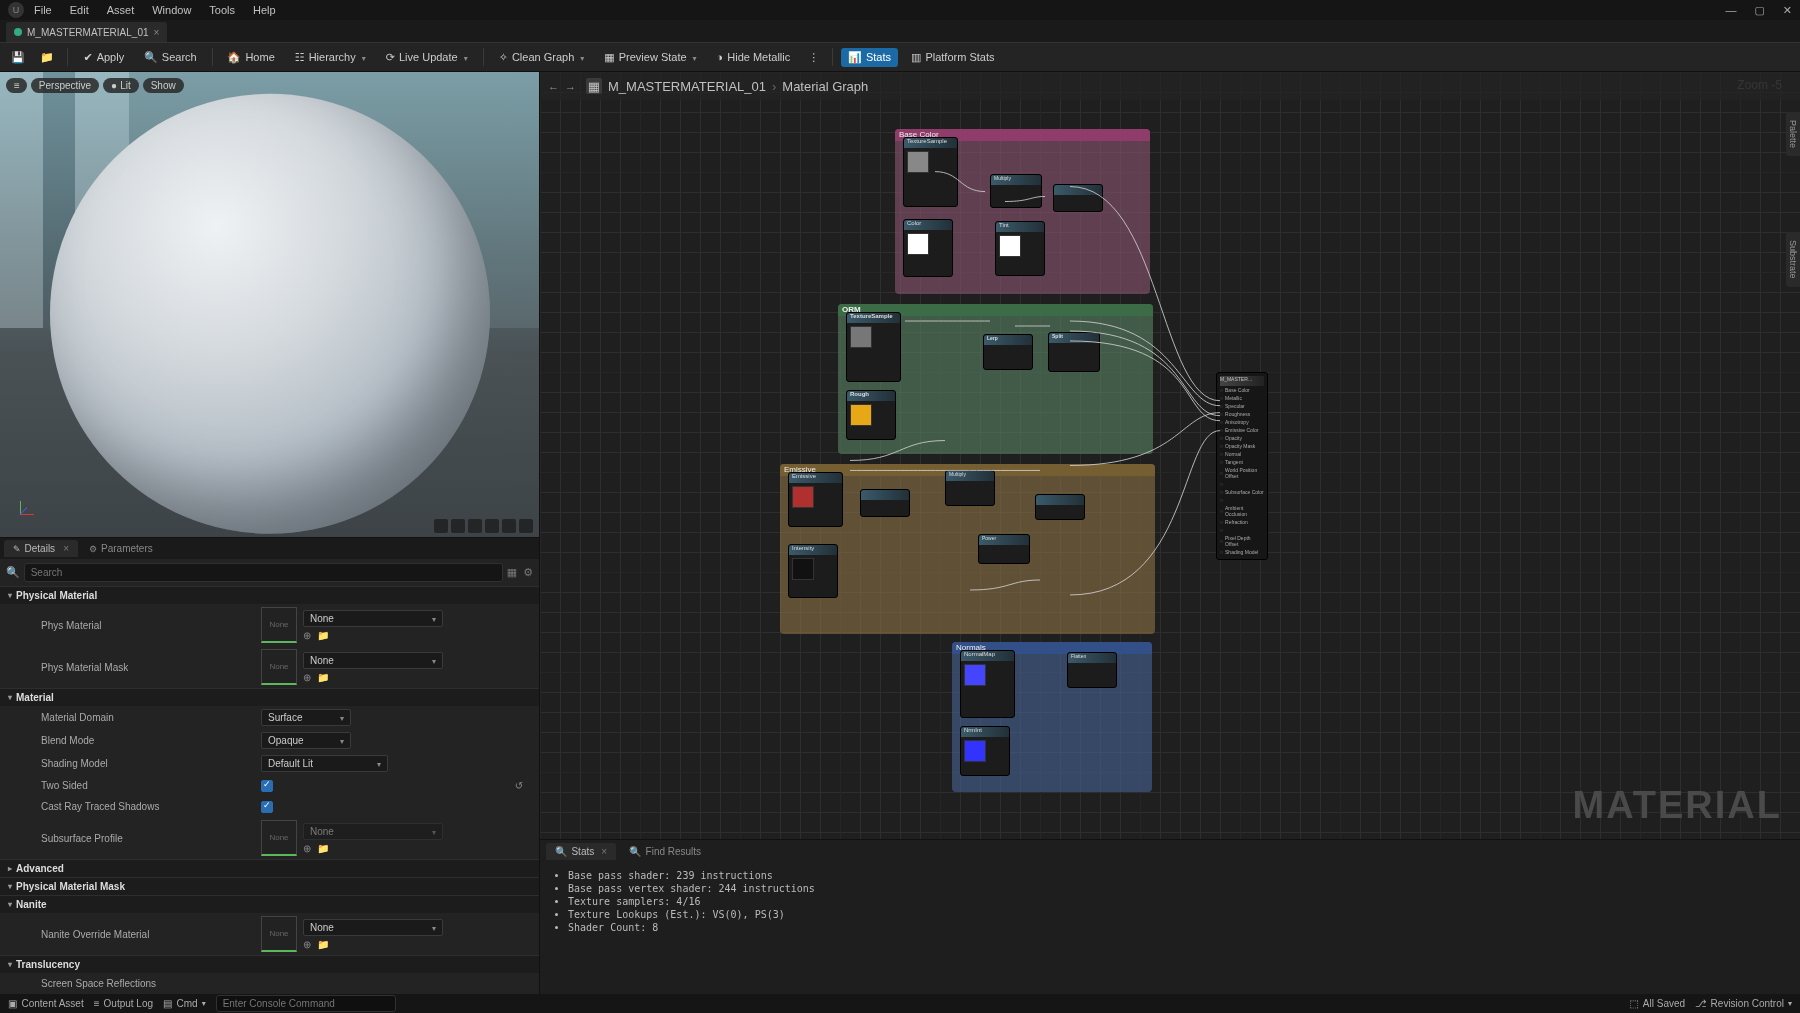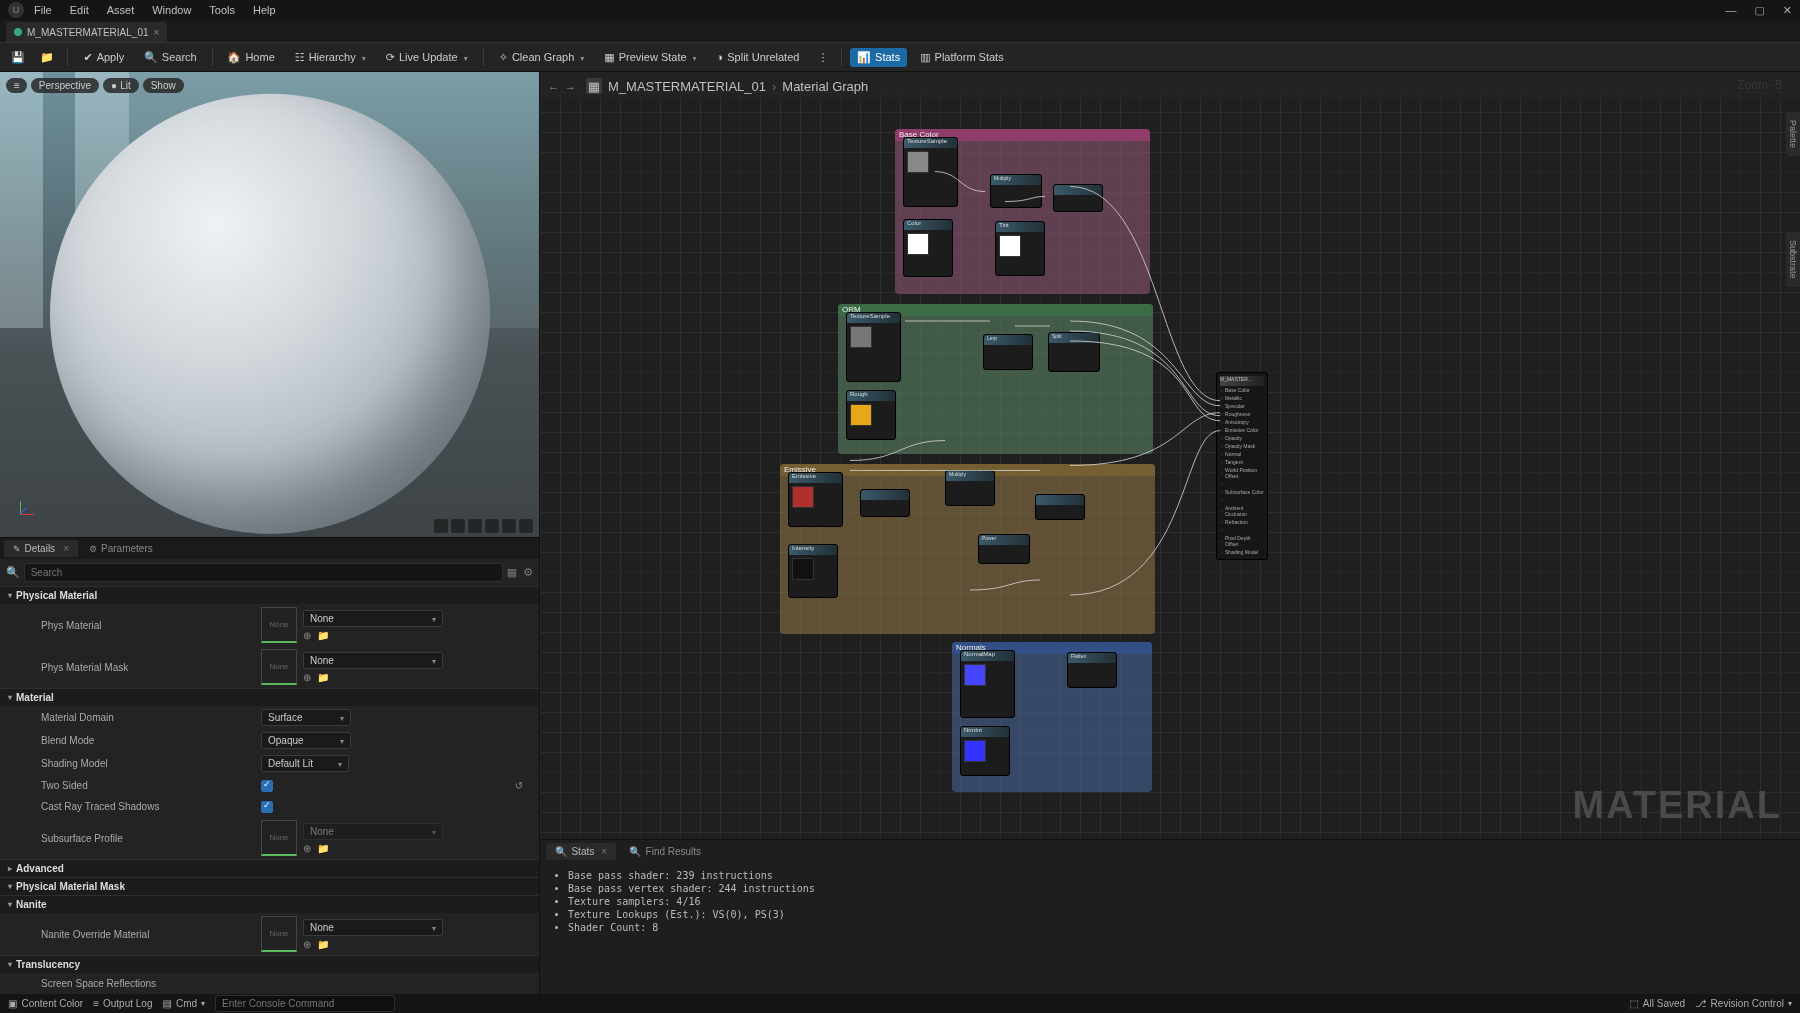--- a/index.html
+++ b/index.html
@@ -190,21 +190,21 @@
       <span>Clean Graph</span>
       <span class="caret"></span>
     </div>
   <div class="tbtn">
       <span>▦</span>
       <span>Preview State</span>
       <span class="caret"></span>
     </div>
   <div class="tbtn">
       <span>◑</span>
-      <span>Split Unrelated</span>
+      <span>Hide Metallic</span>
     </div>
   <div class="tbtn icon-only">⋮</div>
   <div class="tsep"></div>
   <div class="tbtn stats">
       <span>📊</span>
       <span>Stats</span>
     </div>
   <div class="tbtn">
       <span>▥</span>
       <span>Platform Stats</span>
@@ -314,21 +314,21 @@
       <div class="prow">
           <span>Blend Mode</span>
         <div class="pselect" style="width:90px">
             <span>Opaque</span>
             <span class="caret"></span>
           </div>
           <span></span>
         </div>
       <div class="prow">
           <span>Shading Model</span>
-        <div class="pselect" style="width:88px">
+        <div class="pselect" style="width:127px">
             <span>Default Lit</span>
             <span class="caret"></span>
           </div>
           <span></span>
         </div>
       <div class="prow">
           <span>Two Sided</span>
         <input type="checkbox" class="pcb" checked="" style="">
         <span class="reset-arrow">↺</span>
         </div>
@@ -435,21 +435,21 @@
         <div class="node" style="left:8px;top:90px;width:42px;height:58px;">
             <div class="nh">Color</div>
             <div class="swatch" style="background:#fff"></div>
           </div>
         <div class="node" style="left:100px;top:92px;width:45px;height:55px;">
             <div class="nh">Tint</div>
             <div class="swatch" style="background:#fff"></div>
           </div>
       </div>
 
-      <div class="ngroup g-green" style="left:298px;top:232px;width:315px;height:150px;">
+      <div class="ngroup g-green" style="left:298px;top:232px;width:315px;height:150px;font-weight:bold;">
         <div class="gtitle">ORM</div>
         <div class="node" style="left:8px;top:8px;width:55px;height:70px;">
             <div class="nh">TextureSample</div>
             <div class="swatch" style="background:#777"></div>
           </div>
         <div class="node small" style="left:145px;top:30px;width:50px;height:36px;">
             <div class="nh">Lerp</div>
           </div>
         <div class="node small" style="left:210px;top:28px;width:52px;height:40px;">
             <div class="nh">Split</div>
@@ -544,21 +544,21 @@
           <li>Texture Lookups (Est.): VS(0), PS(3)</li>
           <li>Shader Count: 8</li>
         </ul>
     </div>
   </div>
 </div>
 
 <div class="status">
   <div class="sbtn">
       <span>▣</span>
-      <span>Content Color</span>
+      <span>Content Asset</span>
     </div>
   <div class="sbtn">
       <span>≡</span>
       <span>Output Log</span>
     </div>
   <div class="sbtn">
       <span>▤</span>
       <span>Cmd</span>
       <span style="font-size:8px;">▾</span>
     </div>

